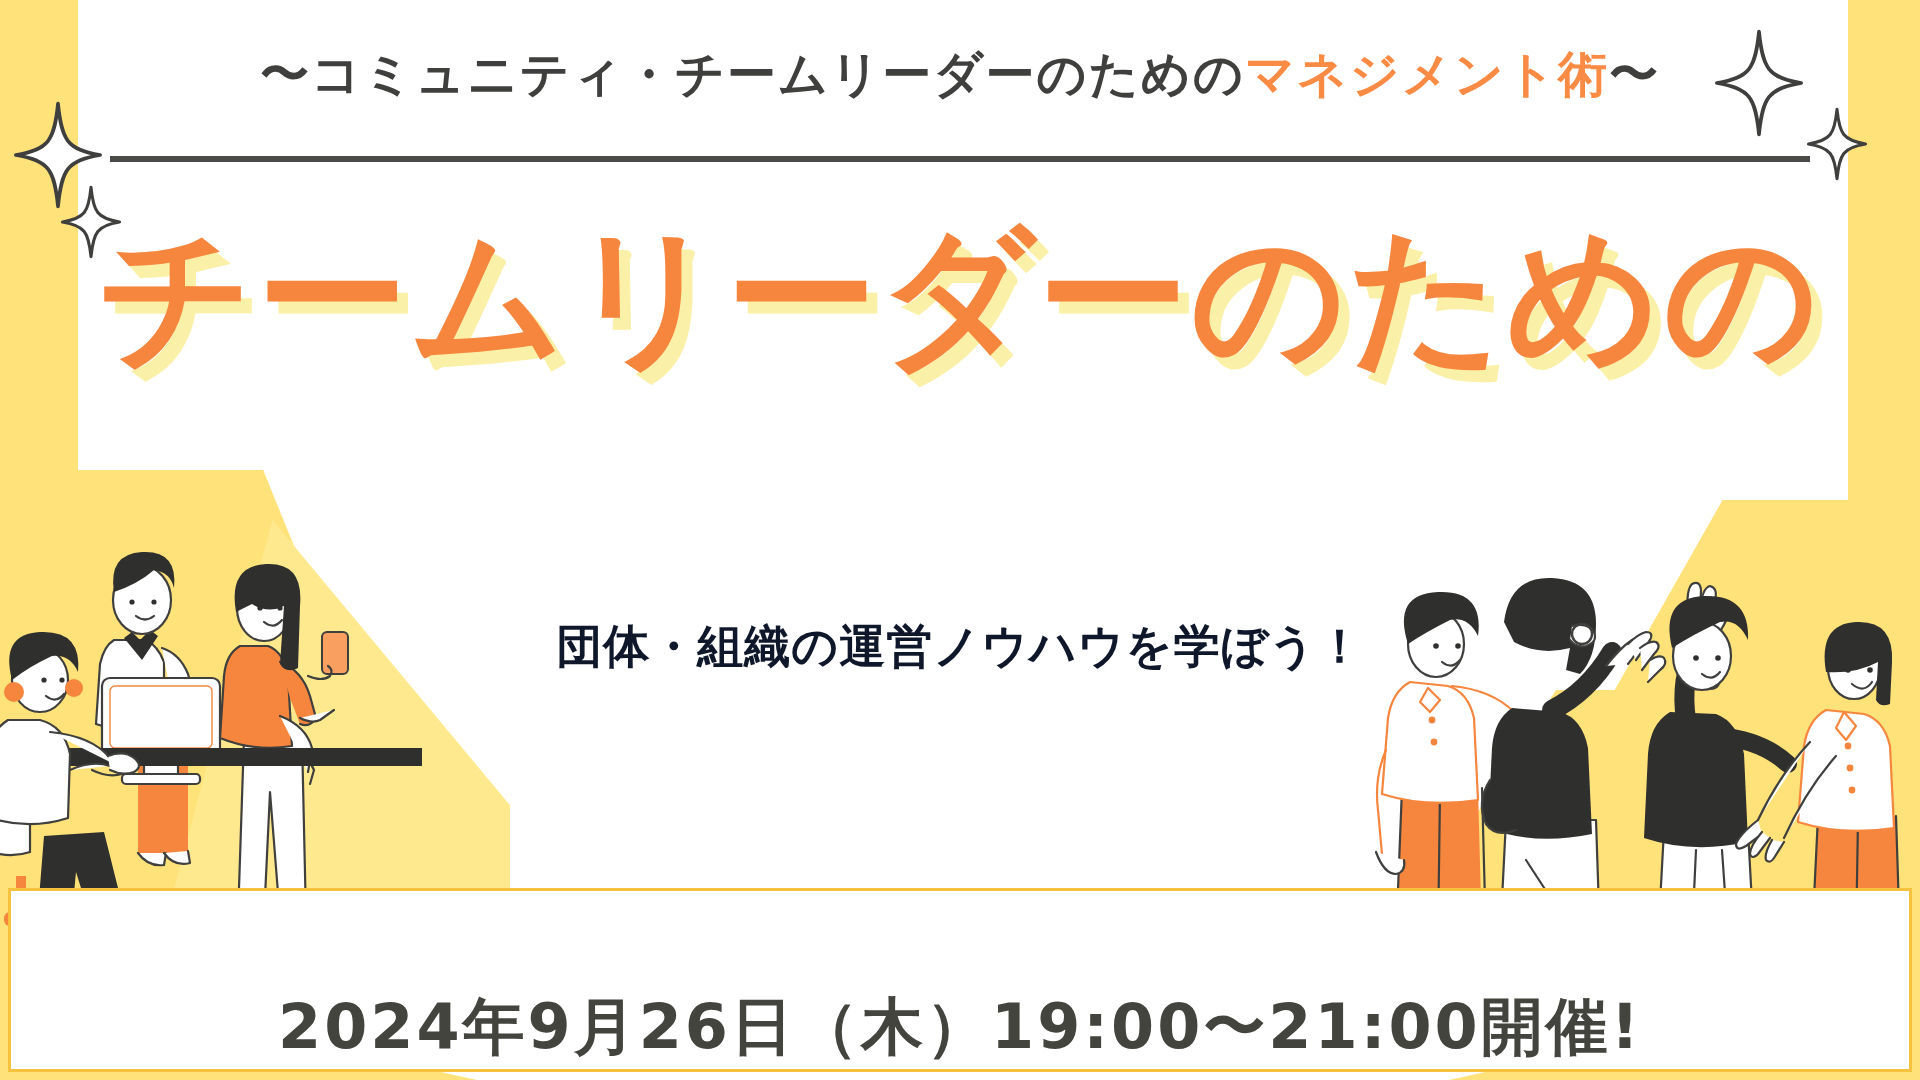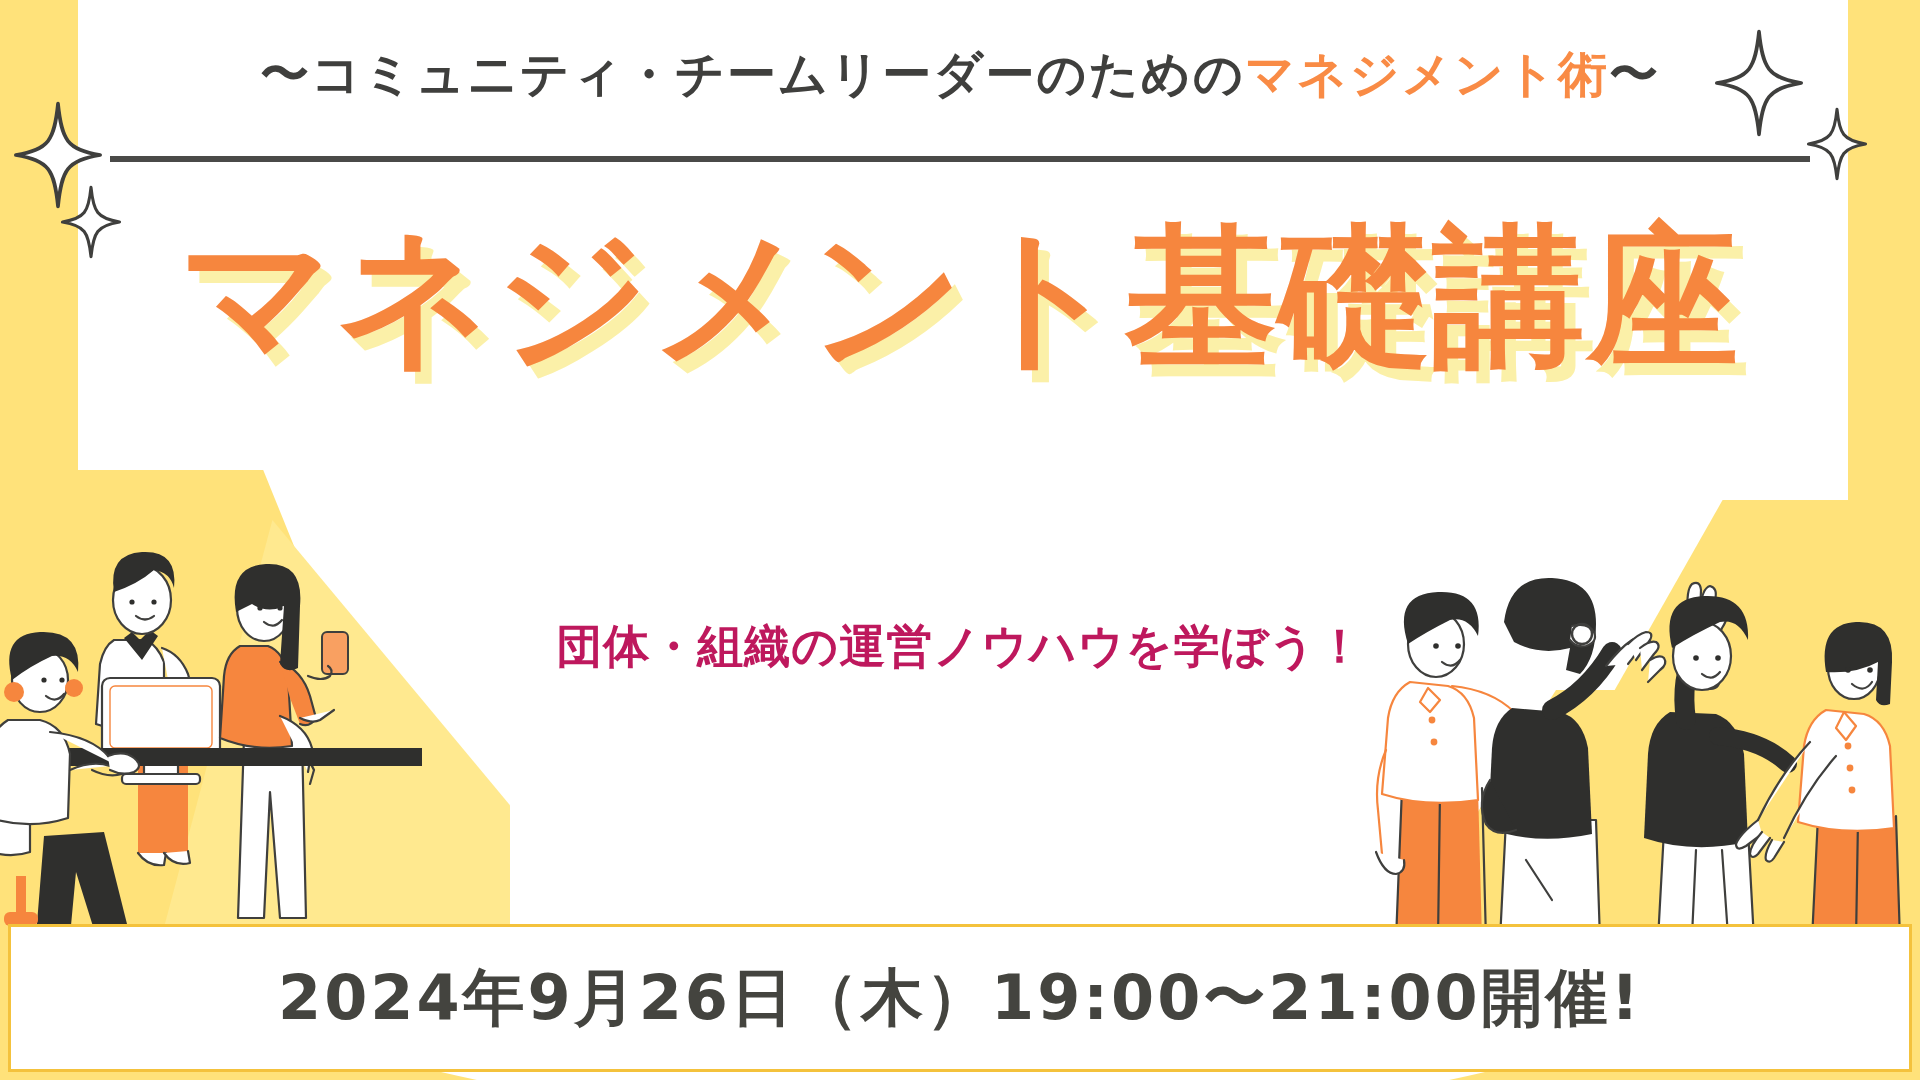--- a/index.html
+++ b/index.html
@@ -109,33 +109,33 @@
     position:absolute;
     left:0; right:0; top:606px;
     text-align:center;
     z-index:6;
   }
   .lead-line {
     font-size:46px;
     font-weight:700;
     line-height:1.75;
     letter-spacing:1px;
-    color:#be185d;
+    color:#0f172a;
     white-space:nowrap;
   }
 
   
   .footer {
     position:absolute;
     left:8px; bottom:8px;
-    width:1904px; height:148px;
+    width:1904px; height:184px;
     background:#FFFFFF;
     border:3px solid #F4C23C;
     display:flex;
-    align-items:center;
+    align-items:flex-end;
     justify-content:center;
     z-index:9;
   }
   .footer-text {
     font-size:62px;
     font-weight:800;
     letter-spacing:3px;
     color:#44443F;
     white-space:nowrap;
   }
@@ -180,21 +180,21 @@
     </svg>
   </div>
 
   <div class="subtitle">
     <span>〜コミュニティ・チームリーダーのための</span><span class="hl">マネジメント術</span><span>〜</span>
   </div>
 
   <div class="rule"></div>
 
   <div class="title-wrap">
-    <div class="title-line">マネジメント基礎講座</div>
+    <div class="title-line">チームリーダーのための</div>
   </div>
 
   <div class="lead">
     <div class="lead-line">団体・組織の運営ノウハウを学ぼう！</div>
   </div>
 
   <div class="illus illus-left">
     <svg viewBox="0 0 430 420" width="430" height="420">
       <g fill="none" stroke="#3F3F3D" stroke-width="2.2" stroke-linejoin="round" stroke-linecap="round">
 

